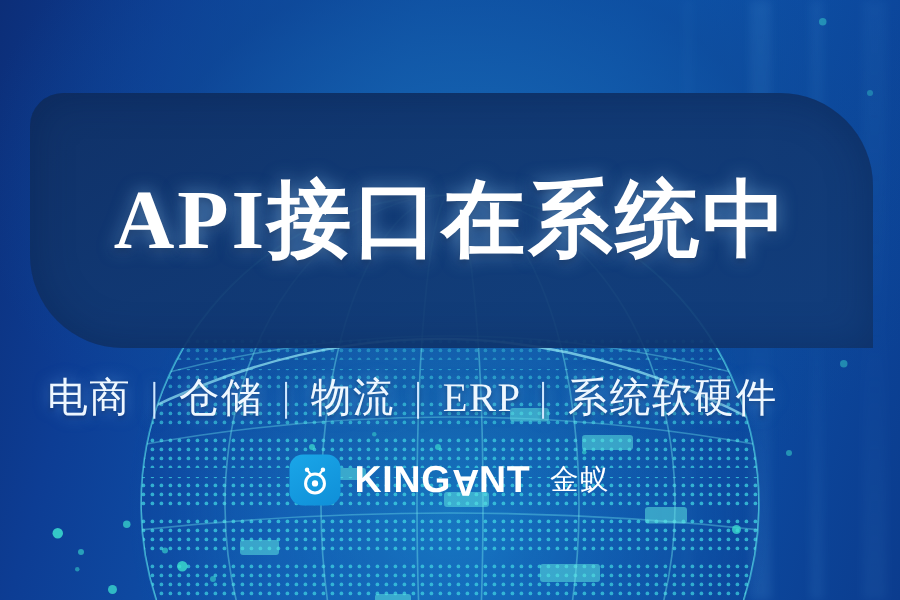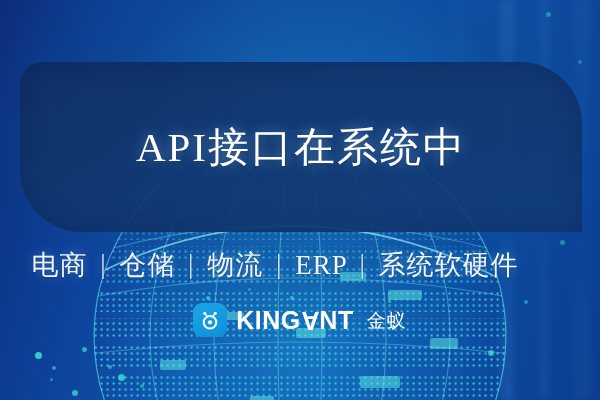--- a/index.html
+++ b/index.html
@@ -60,25 +60,26 @@
     position:absolute;
     left:20px; top:62px;
     width:562px; height:170px;
     display:flex; flex-direction:column;
     align-items:center; justify-content:center;
     gap:6px;
   }
   .headline-line {
     color:#ffffff;
     font-family:"Liberation Serif", serif;
-    font-size:41px;
+    font-size:56px;
     line-height:1.18;
     letter-spacing:2px;
     white-space:nowrap;
     text-shadow:0 0 12px rgba(150,210,255,0.55), 0 2px 4px rgba(0,20,60,0.55);
+    font-weight:bold;
   }
 
   
   .subtitle {
     position:absolute;
     left:0; top:247px; width:550px;
     text-align:center;
     color:#eef7ff;
     font-family:"Liberation Serif", serif;
     font-size:27px;

